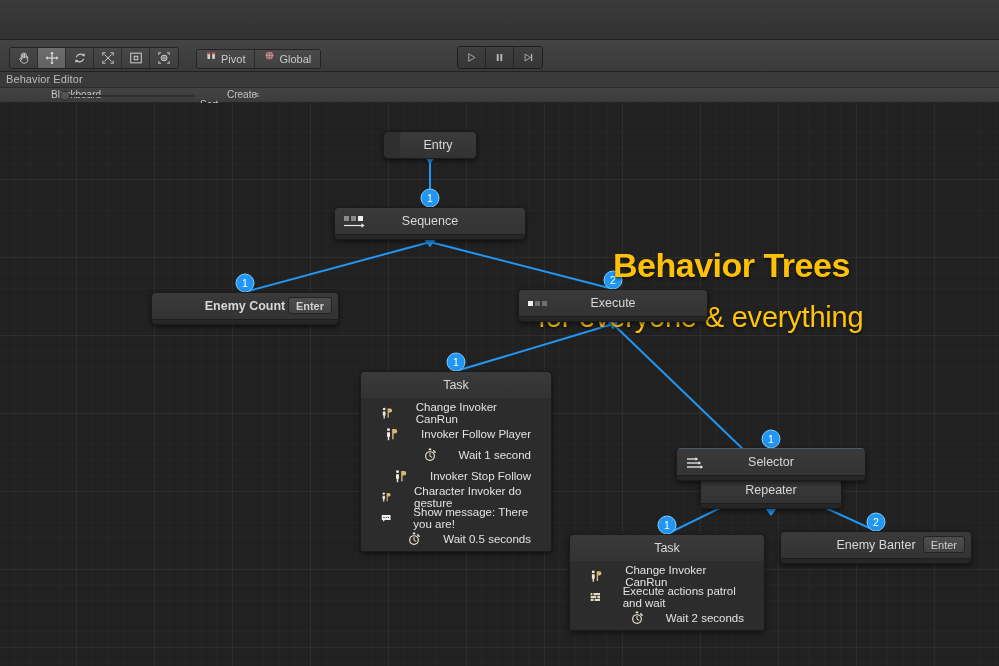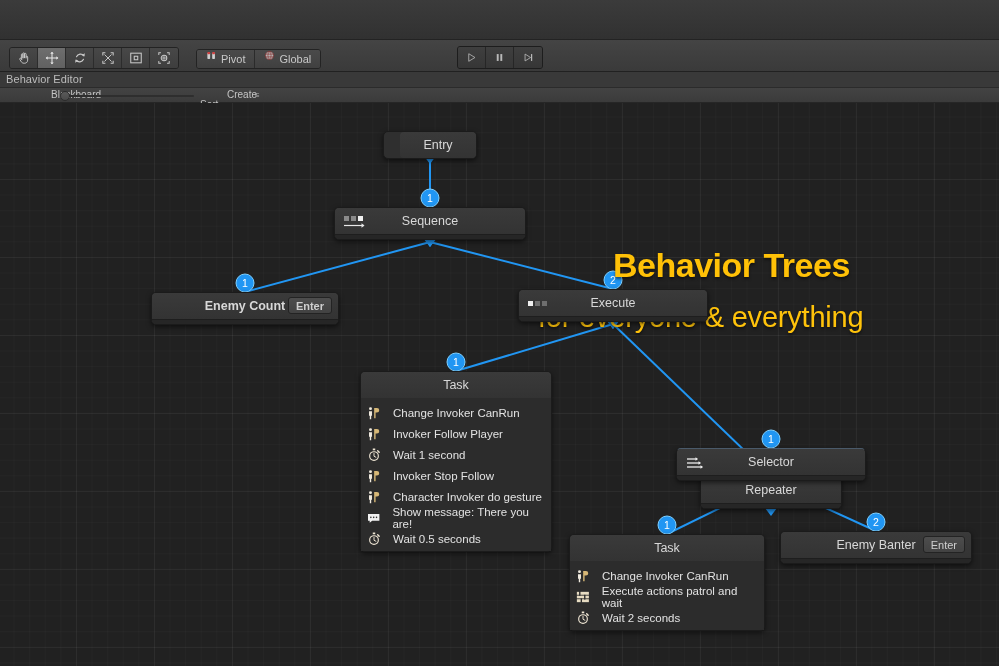--- a/index.html
+++ b/index.html
@@ -130,22 +130,22 @@
   .node .node-body { background: #2c2c2c; padding: 0; }
   .cond-row {
     display: flex; align-items: center; gap: 7px;
     height: 21px; padding: 0 8px; font-size: 11.5px; color: #e2e2e2;
     background: #343434;
     border-top: 1px solid #222;
     border-bottom: 1px solid #222;
   }
   .act-list { padding: 4px 0 2px 0; background: #2c2c2c; border-radius: 0 0 4px 4px; }
   .act-row {
-    display: flex; align-items: center; gap: 12px;
-    height: 21px; padding: 0 6px; font-size: 11.5px; color: #e2e2e2;
+    display: flex; align-items: center; gap: 22px;
+    height: 21px; padding: 0 20px; font-size: 11.5px; color: #e2e2e2; justify-content: flex-end;
   }
   .ico { width: 14px; height: 14px; flex: 0 0 14px; display:block; }
 
   
   .title-art { position: absolute; pointer-events: none; }
   .title-main {
     left: 613px; top: 143px;
     font-size: 34px; font-weight: bold; color: #FFC107;
     letter-spacing: -0.5px;
     text-shadow: 0 2px 3px rgba(0,0,0,.5);

